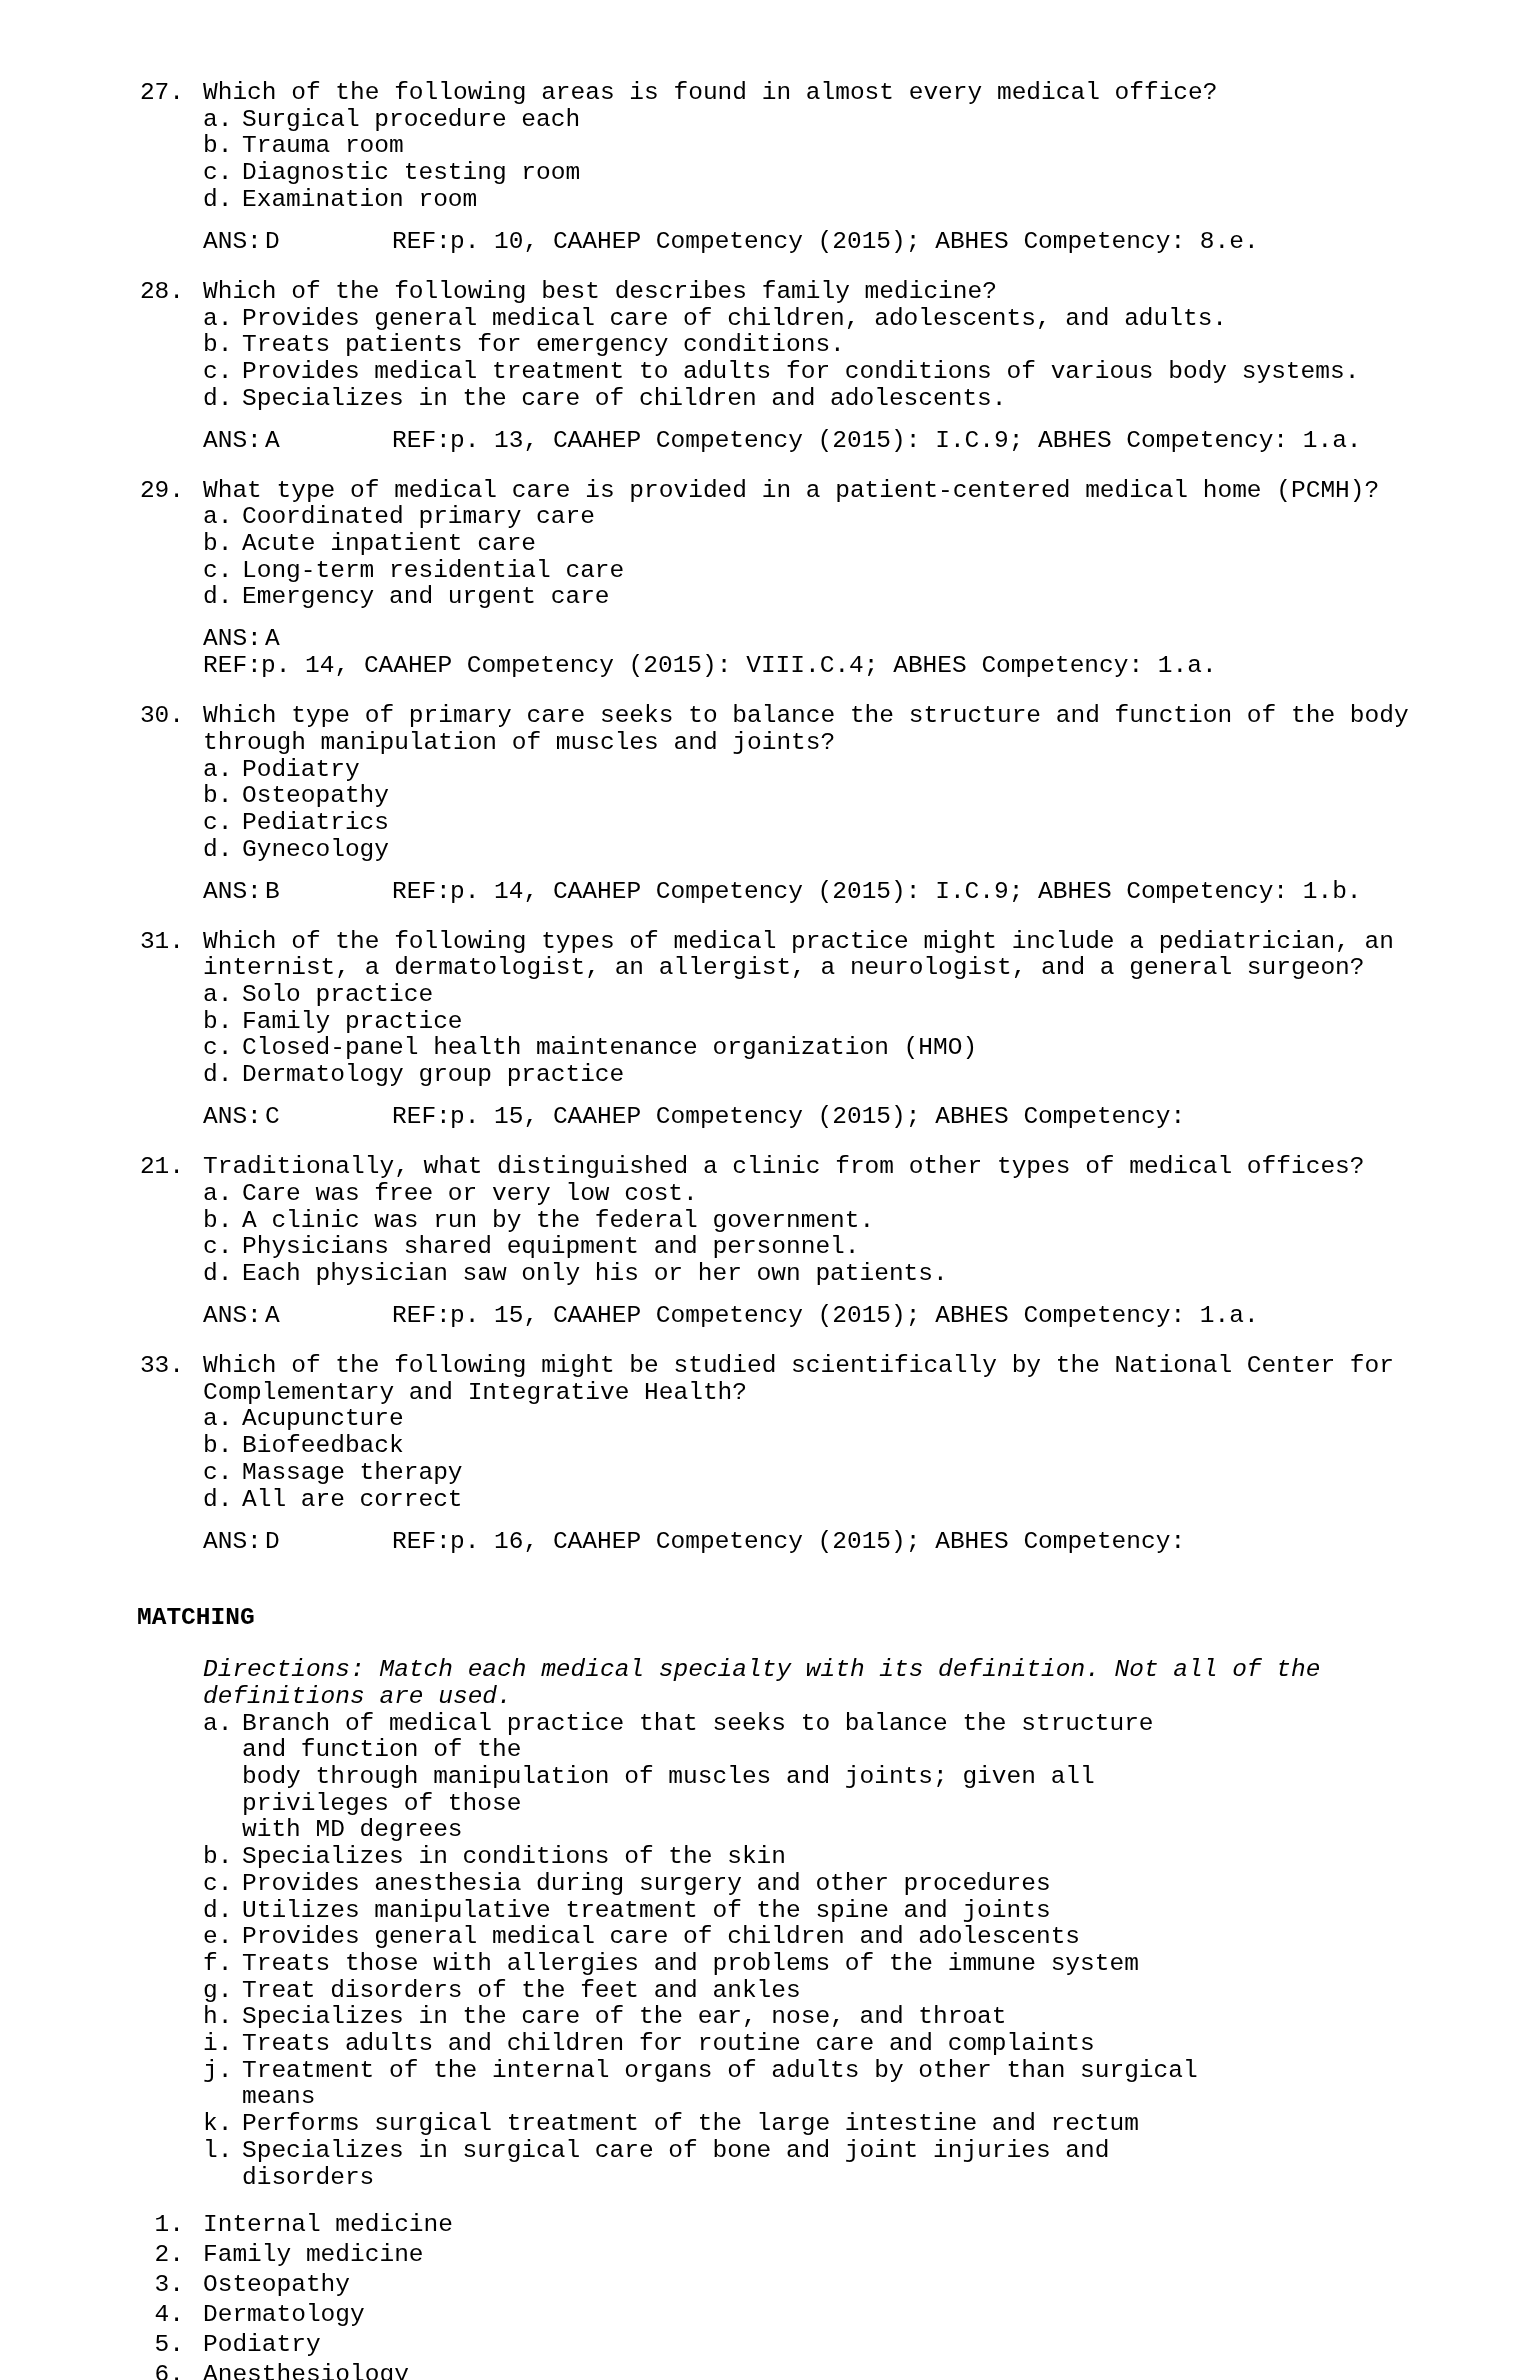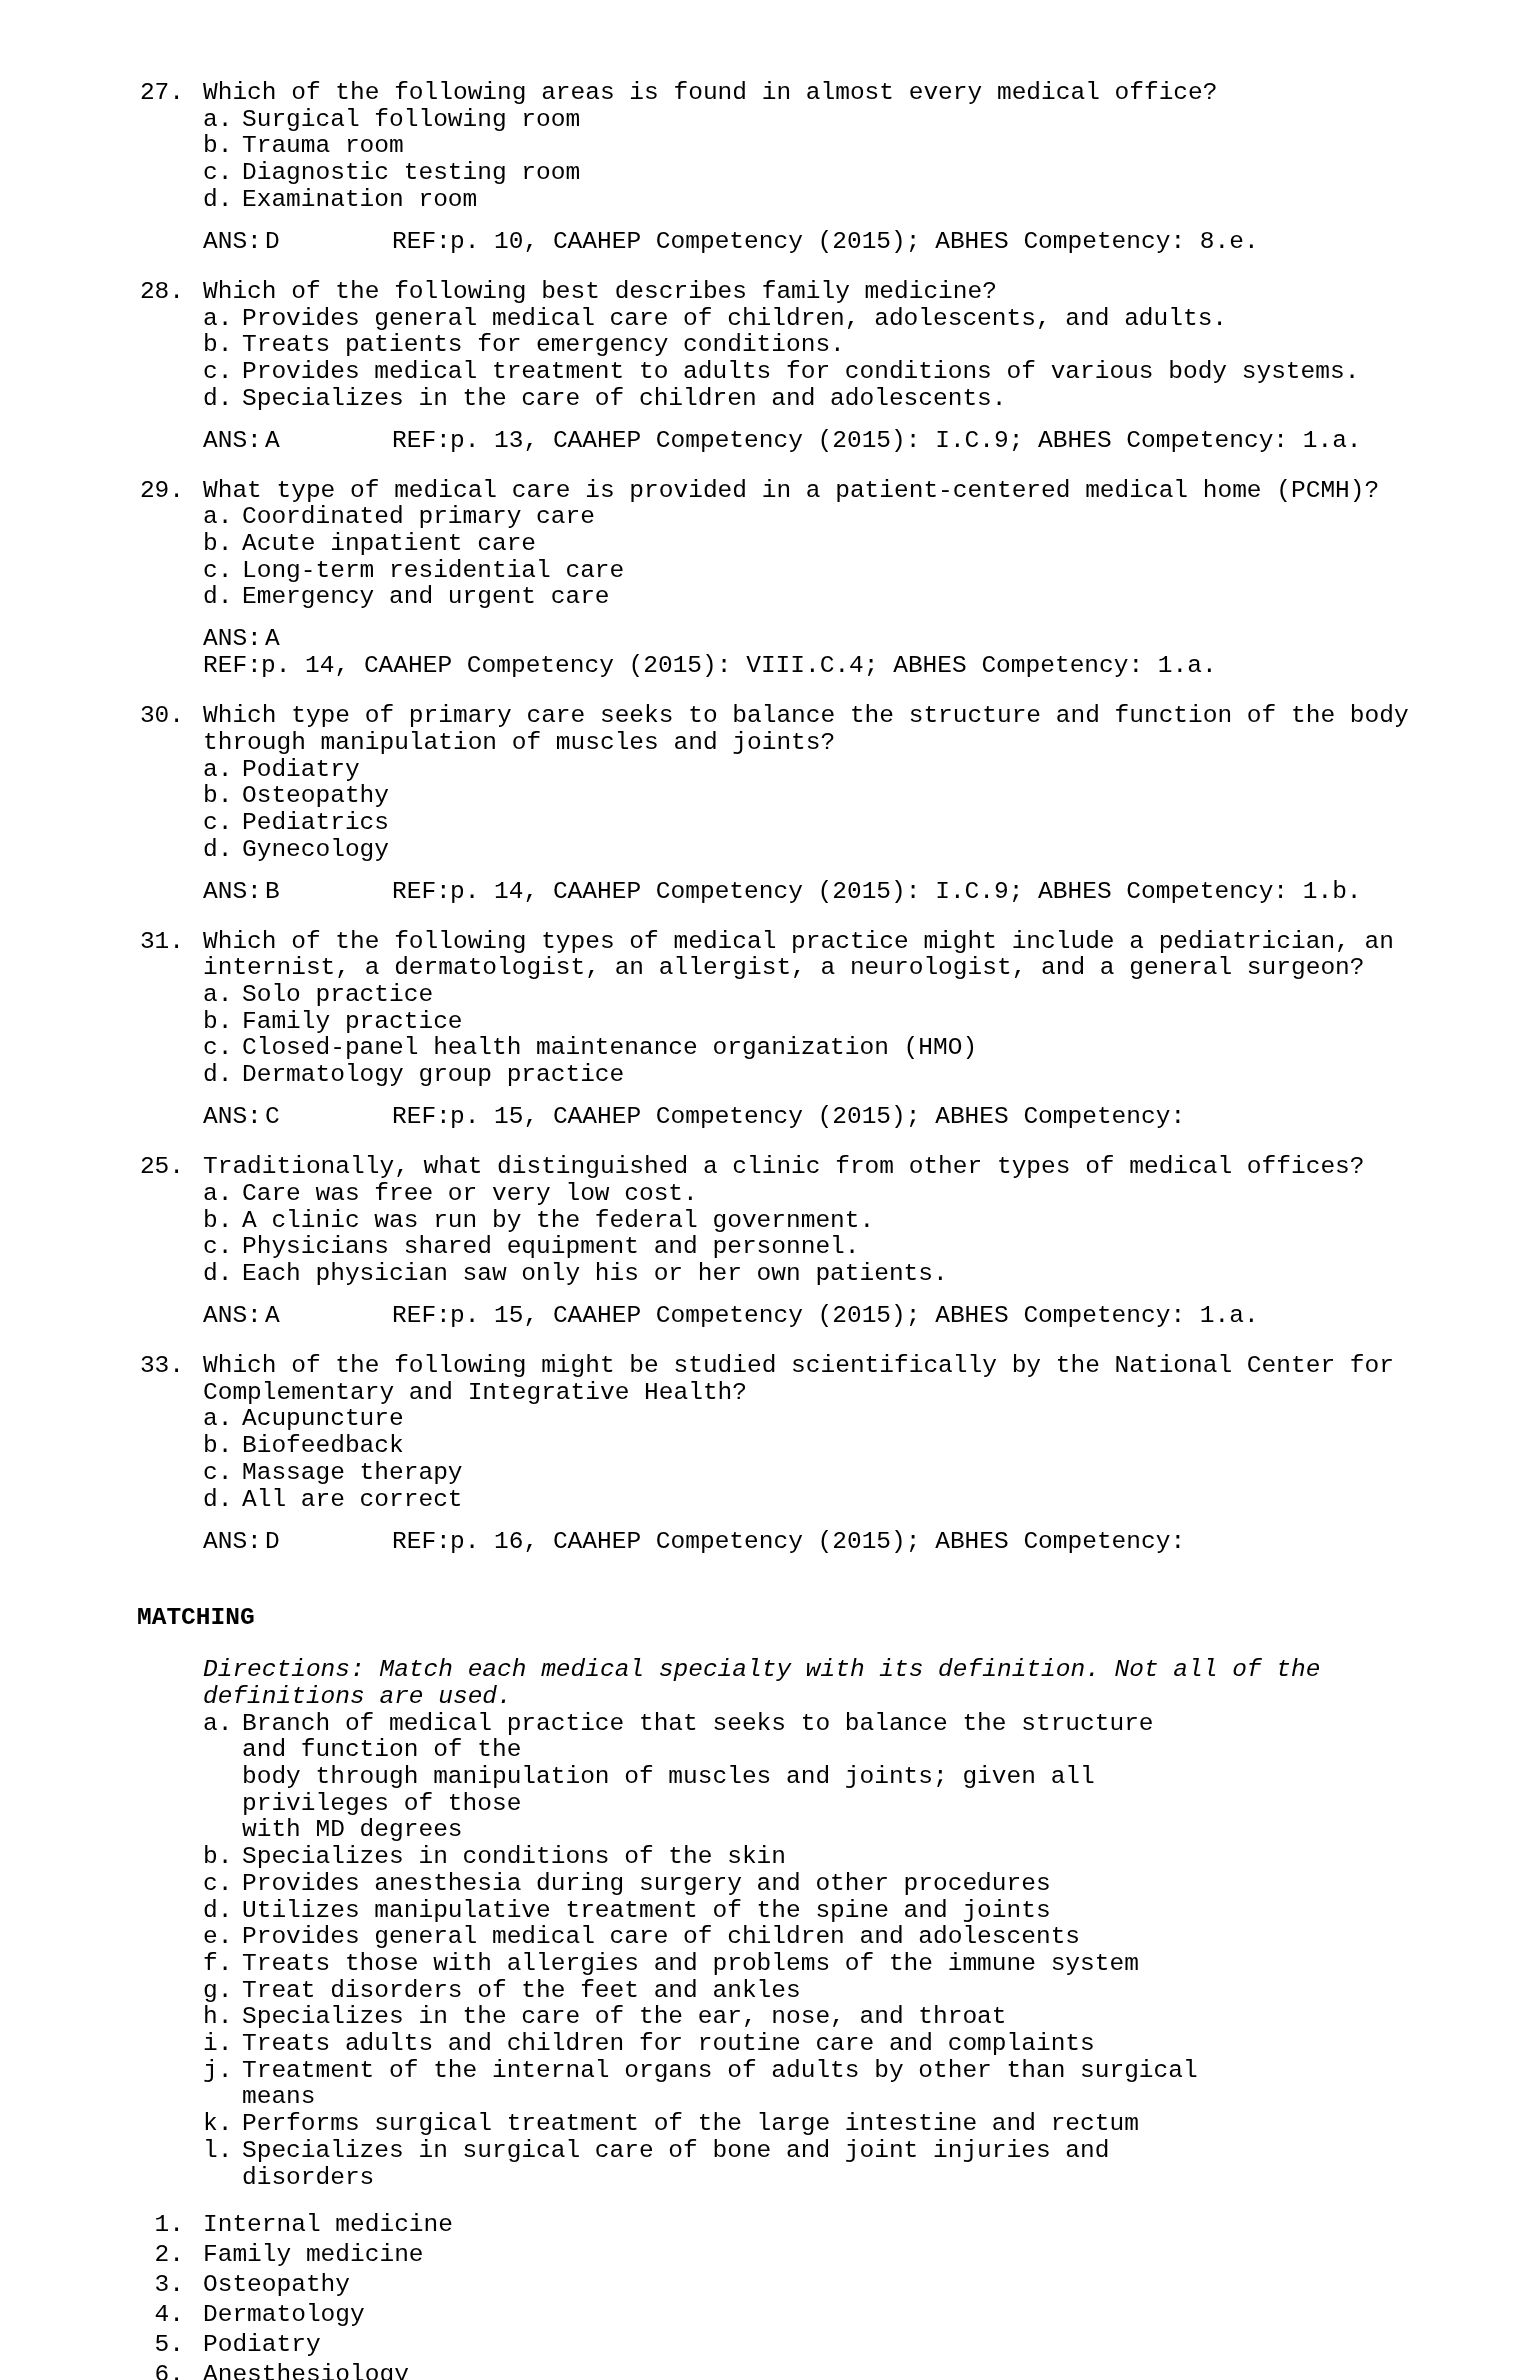--- a/index.html
+++ b/index.html
@@ -51,21 +51,21 @@
 </head>
 <body>
 
 <div class="page">
 
   <div class="question">
     <div class="qnum">27.</div>
     <div class="stem">Which of the following areas is found in almost every medical office?</div>
     <div class="opt">
       <span class="opt-letter">a.</span>
-      <span class="opt-text">Surgical following room</span>
+      <span class="opt-text">Surgical procedure each</span>
     </div>
     <div class="opt">
       <span class="opt-letter">b.</span>
       <span class="opt-text">Trauma room</span>
     </div>
     <div class="opt">
       <span class="opt-letter">c.</span>
       <span class="opt-text">Diagnostic testing room</span>
     </div>
     <div class="opt">
@@ -184,21 +184,21 @@
     </div>
     <div class="ans-row">
       <span class="ans-label">ANS:</span>
       <span class="ans-value">C</span>
       <span class="ref-label">REF:</span>
       <span class="ref-text">p. 15, CAAHEP Competency (2015); ABHES Competency:</span>
     </div>
   </div>
 
   <div class="question">
-    <div class="qnum">25.</div>
+    <div class="qnum">21.</div>
     <div class="stem">Traditionally, what distinguished a clinic from other types of medical offices?</div>
     <div class="opt">
       <span class="opt-letter">a.</span>
       <span class="opt-text">Care was free or very low cost.</span>
     </div>
     <div class="opt">
       <span class="opt-letter">b.</span>
       <span class="opt-text">A clinic was run by the federal government.</span>
     </div>
     <div class="opt">

